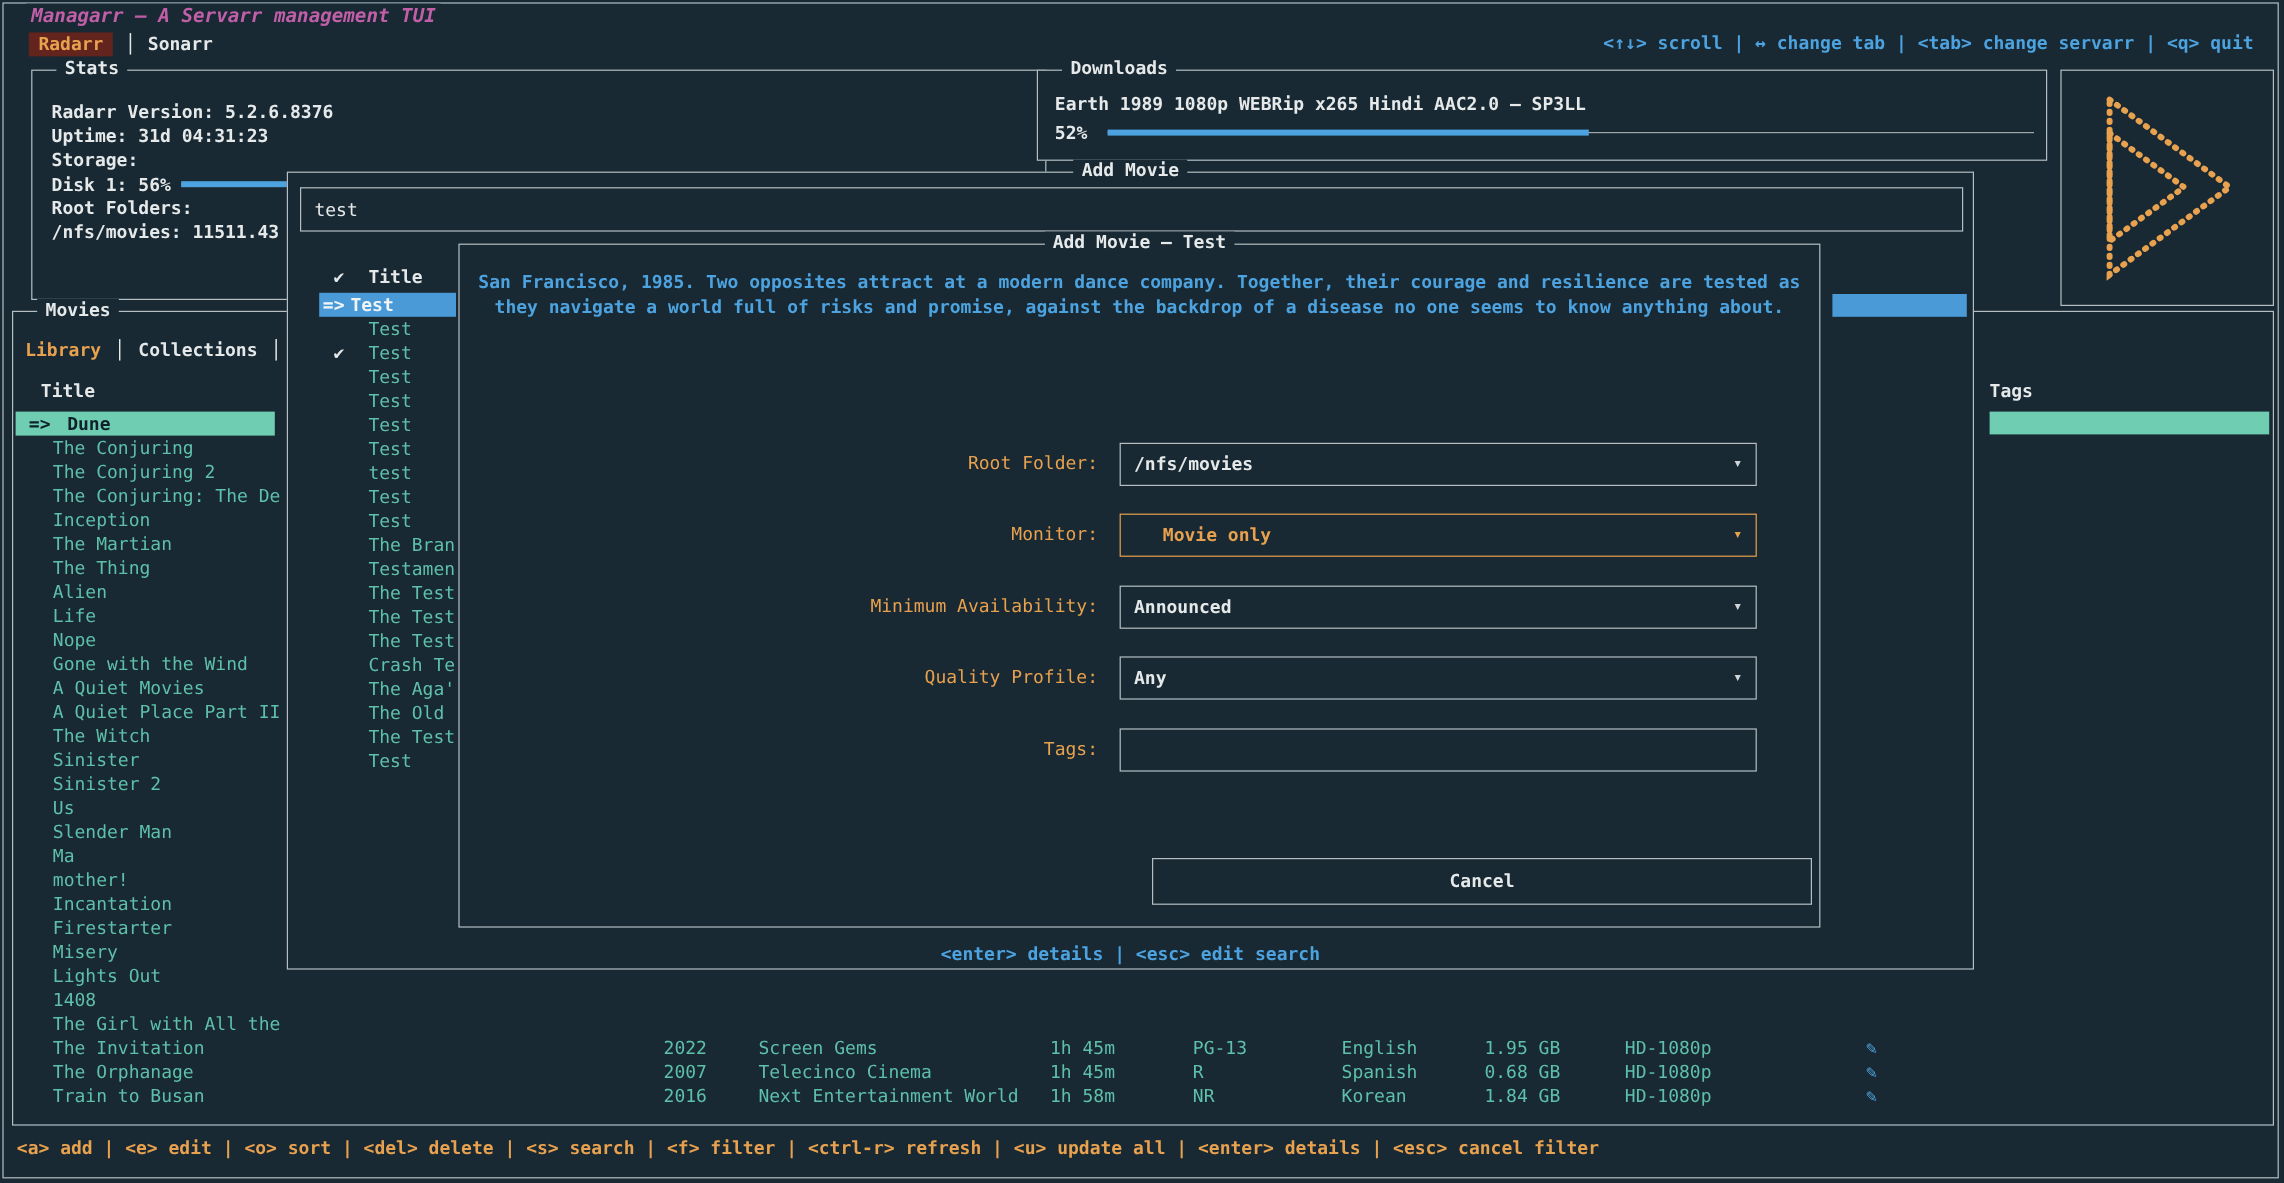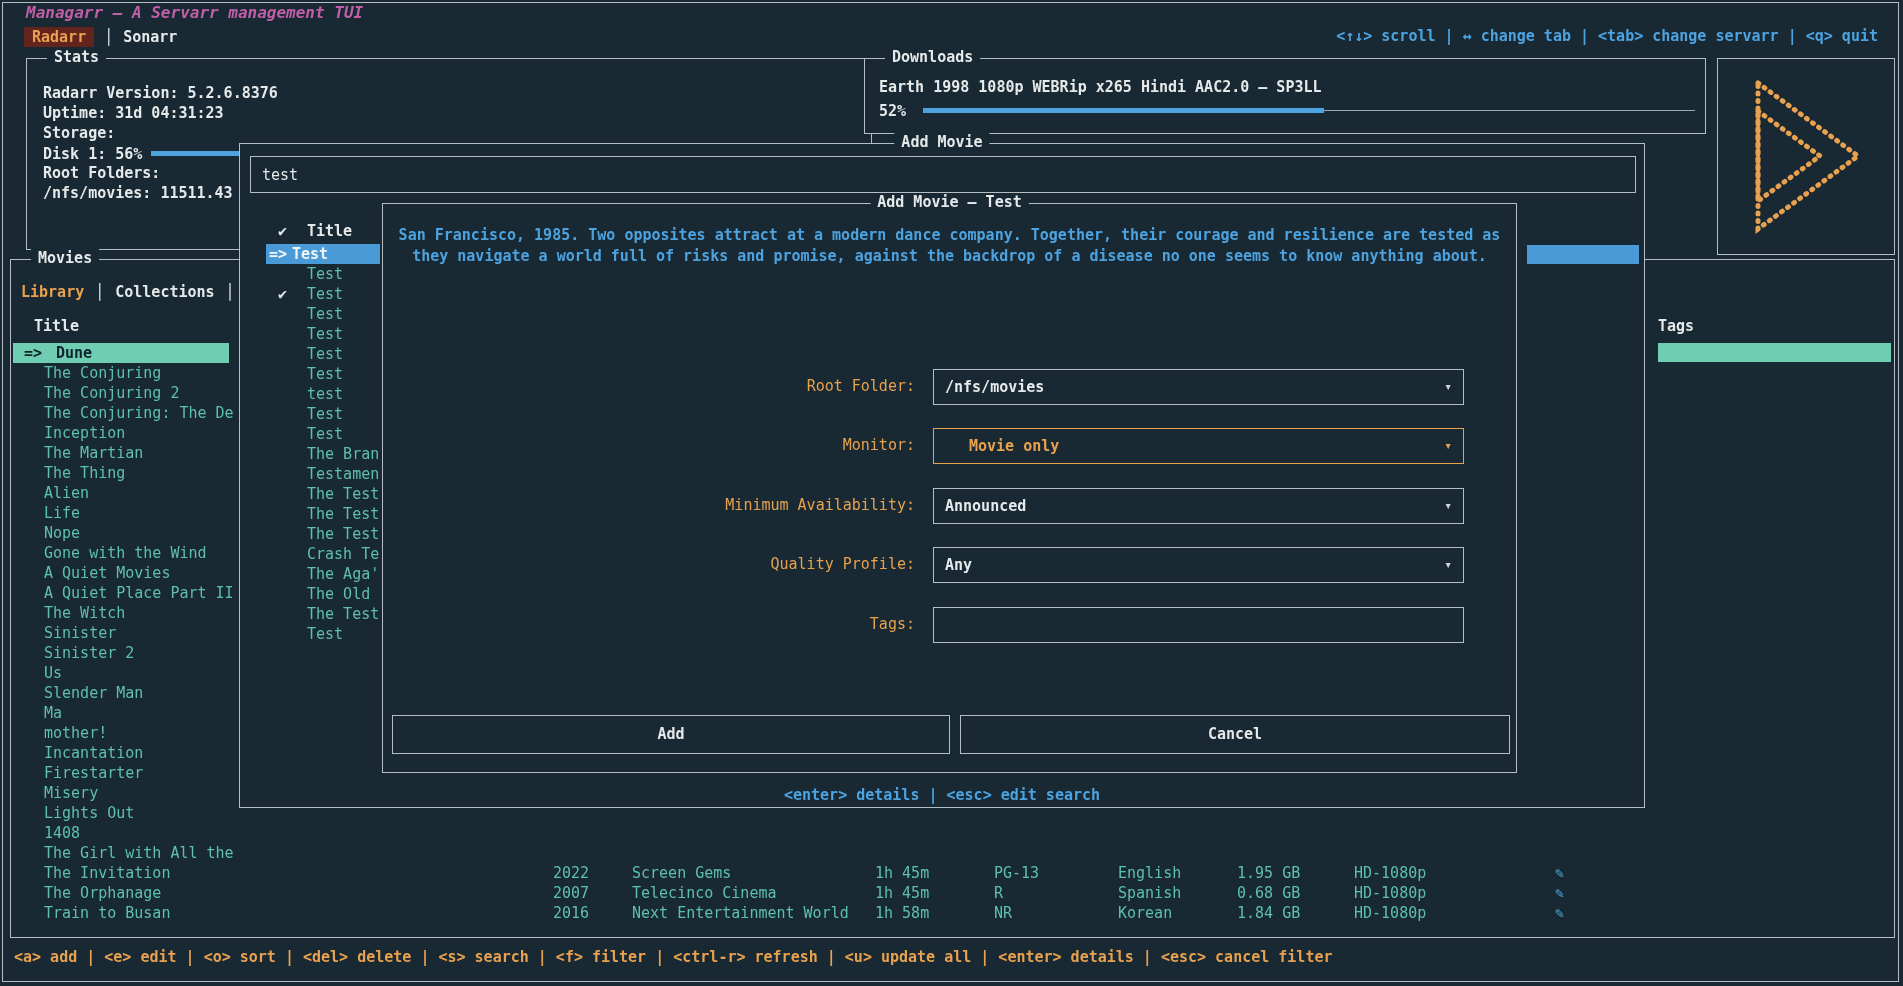--- a/index.html
+++ b/index.html
@@ -90,21 +90,21 @@
     <div class="abs" style="left:124px;top:92px;width:212px;height:5px;">
       <div class="bar-track"></div>
       <div class="bar-fill" style="width: 56%;"></div>
     </div>
     <div class="abs line bold" style="left:16px;top:104px;">Root Folders:</div>
     <div class="abs line bold" style="left:16px;top:124px;">/nfs/movies: 11511.43 GB</div>
   </div>
 
   <div class="panel" style="left:864px;top:58px;width:842px;height:76px;">
     <div class="panel-label">Downloads</div>
-    <div class="abs line bold" style="left:14px;top:18px;">Earth 1998 1080p WEBRip x265 Hindi AAC2.0 — SP3LL</div>
+    <div class="abs line bold" style="left:14px;top:18px;">Earth 1989 1080p WEBRip x265 Hindi AAC2.0 — SP3LL</div>
     <div class="abs line bold" style="left:14px;top:42px;">52%</div>
     <div class="abs" style="left:58px;top:49px;width:772px;height:5px;">
       <div class="bar-track"></div>
       <div class="bar-fill" style="width: 52%;"></div>
     </div>
   </div>
 
   <div class="panel" style="left:1717px;top:58px;width:178px;height:197px;">
     <svg width="120" height="158" viewBox="0 0 120 158" style="position:absolute;left:30px;top:18px;">
       <g fill="none" stroke="#e8a14e" stroke-width="5" stroke-dasharray="1 6.5" stroke-linecap="round">
@@ -496,19 +496,18 @@
 
         <div class="f-row">
           <span class="f-label">Tags:</span>
           <div class="f-box">
             <span class="f-value"></span>
             <span class="f-arrow"></span>
           </div>
         </div>
       </div>
 
-    <div class="btn" style="left:9px;top:511px;width:558px;">Add</div>
     <div class="btn" style="left:577px;top:511px;width:550px;">Cancel</div>
   </div>
 
   <div class="abs bold orange" style="left:14px;top:948px;white-space:nowrap;">&lt;a&gt; add | &lt;e&gt; edit | &lt;o&gt; sort | &lt;del&gt; delete | &lt;s&gt; search | &lt;f&gt; filter | &lt;ctrl-r&gt; refresh | &lt;u&gt; update all | &lt;enter&gt; details | &lt;esc&gt; cancel filter</div>
 
 </div>
 
 </body></html>

